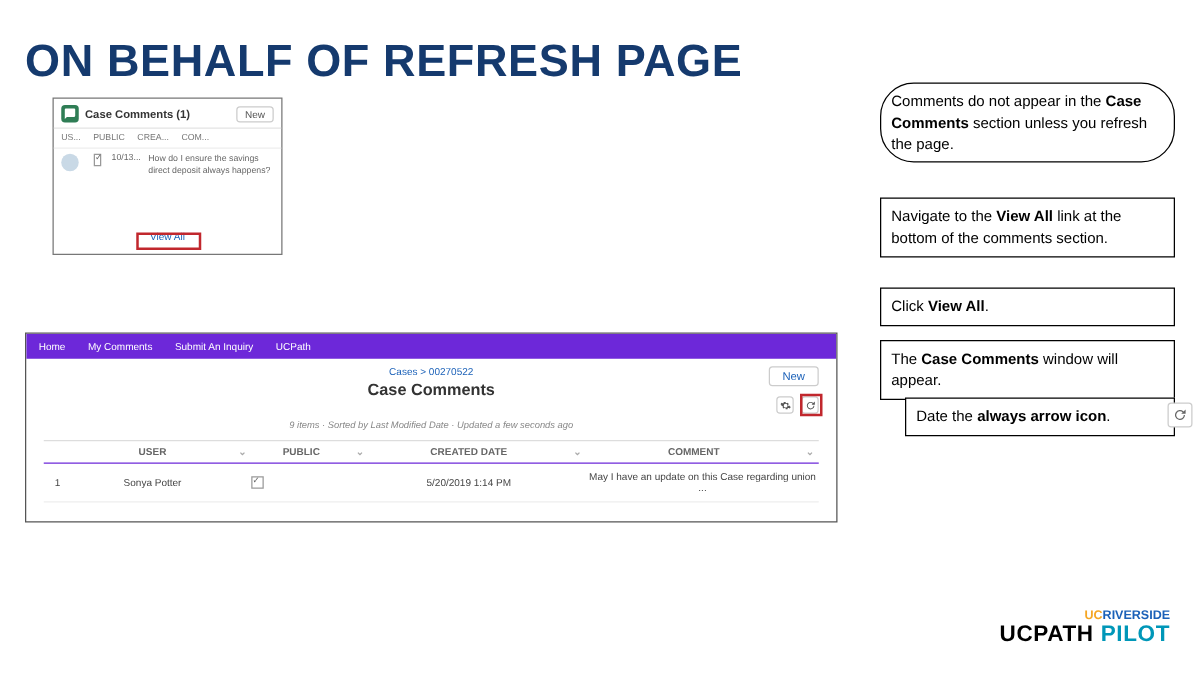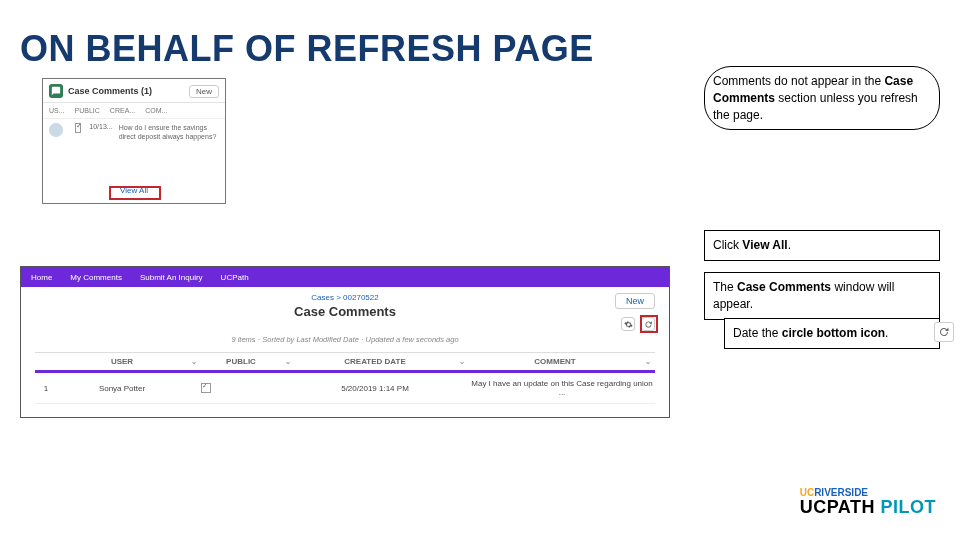--- a/index.html
+++ b/index.html
@@ -36,41 +36,41 @@
   .page-title2 { font-size:13px; font-weight:600; color:#333; margin-top:2px; }
   .shot2-toolbar { position:absolute; right:14px; top:6px; display:flex; align-items:center; gap:6px;}
   .btn-new { font-size:9px; color:#1b61b8; border:1px solid #ccc; border-radius:3px; padding:2px 10px; background:#fff;}
   .gear { width:14px; height:14px; border:1px solid #ccc; border-radius:3px; display:flex; align-items:center; justify-content:center;}
   .gear svg { width:9px; height:9px; fill:#555;}
   .refresh { width:14px; height:14px; border:1px solid #ccc; border-radius:3px; display:flex; align-items:center; justify-content:center;}
   .refresh svg { width:9px; height:9px; fill:#555;}
   .red-box-2 { position:absolute; border:2px solid #c1272d; pointer-events:none;}
   .shot2-meta { font-size:7.5px; color:#888; margin-top:16px;font-style:italic; }
   .shot2-table { margin-top:8px; }
-  .shot2-thead { display:flex; font-size:8px; color:#666; font-weight:600; padding:4px 0; border-top:1px solid #ddd; border-bottom:3px solid #6d28d9;}
+  .shot2-thead { display:flex; font-size:8px; color:#666; font-weight:600; padding:4px 0; border-top:1px solid #ddd; border-bottom:1px solid #6d28d9;}
   .col-idx{width:22px;} .col-user{width:130px;} .col-sep{width:14px;color:#aaa;} .col-public{width:80px;} .col-created{width:160px;} .col-comment{flex:1;}
   .shot2-trow { display:flex; font-size:8px; color:#444; padding:6px 0; border-bottom:1px solid #eee; align-items:center;}
   .chk2 { width:10px; height:10px; border:1px solid #999; position:relative;}
   .chk2::after{content:"✓"; font-size:7px; position:absolute; left:0; top:-2px; color:#666;}
 
   
   .inst { position:absolute; right:20px; width:236px; border:1px solid #000; background:#fff; padding:6px 8px; font-size:12px; line-height:1.4; }
   .inst1 { top: 66px; border-radius: 27px; }
   .inst2 { top: 158px; }
   .inst3 { top: 230px; }
   .inst4 { top: 272px; }
   .inst5 { top: 318px; width:216px; }
   .bold { font-weight:700; }
 
   
   .mini-refresh { position:absolute; right: 6px; top: 322px; width:20px; height:20px; border:1px solid #ccc; border-radius:3px; display:flex; align-items:center; justify-content:center; background:#fff;}
   .mini-refresh svg { width:12px; height:12px; fill:#666;}
 
   
-  .footer-logo { position:absolute; right:24px; bottom:24px; text-align:left; line-height:1; }
+  .footer-logo { position:absolute; right:24px; bottom:24px; text-align:right; line-height:1; }
   .footer-logo .l1 { font-size:10px; font-weight:700; color:#1b61b8; }
   .footer-logo .l1 .uc { color:#f5a623; }
   .footer-logo .l2 { font-size:18px; font-weight:800; color:#000; letter-spacing:0.5px;}
   .footer-logo .l2 .pilot { color:#0097b8; font-weight:700;}
 </style>
 </head>
 <body>
 
 <div class="slide">
 
@@ -155,28 +155,31 @@
           <div class="col-sep"></div>
           <div class="col-comment">May I have an update on this Case regarding union ...</div>
         </div>
       </div>
     </div>
   </div>
 
   <div class="inst inst1">
     <span>Comments do not appear in the </span><span class="bold">Case Comments</span><span> section unless you refresh the page.</span>
   </div>
+  <div class="inst inst2">
+    <span>Navigate to the </span><span class="bold">View All</span><span> link at the bottom of the comments section.</span>
+  </div>
   <div class="inst inst3">
     <span>Click </span><span class="bold">View All</span><span>.</span>
   </div>
   <div class="inst inst4">
     <span>The </span><span class="bold">Case Comments</span><span> window will appear.</span>
   </div>
   <div class="inst inst5">
-    <span>Date the </span><span class="bold">circle bottom icon</span><span>.</span>
+    <span>Date the </span><span class="bold">always arrow icon</span><span>.</span>
   </div>
   <div class="mini-refresh">
     <svg viewBox="0 0 24 24">
         <path d="M17.65 6.35A8 8 0 1 0 20 12h-2a6 6 0 1 1-1.76-4.24L14 10h7V3l-3.35 3.35z"></path>
       </svg>
   </div>
 
   <div class="footer-logo">
     <div class="l1"><span class="uc">UC</span><span>RIVERSIDE</span></div>
     <div class="l2"><span>UCPATH</span><span class="pilot"> PILOT</span></div>

